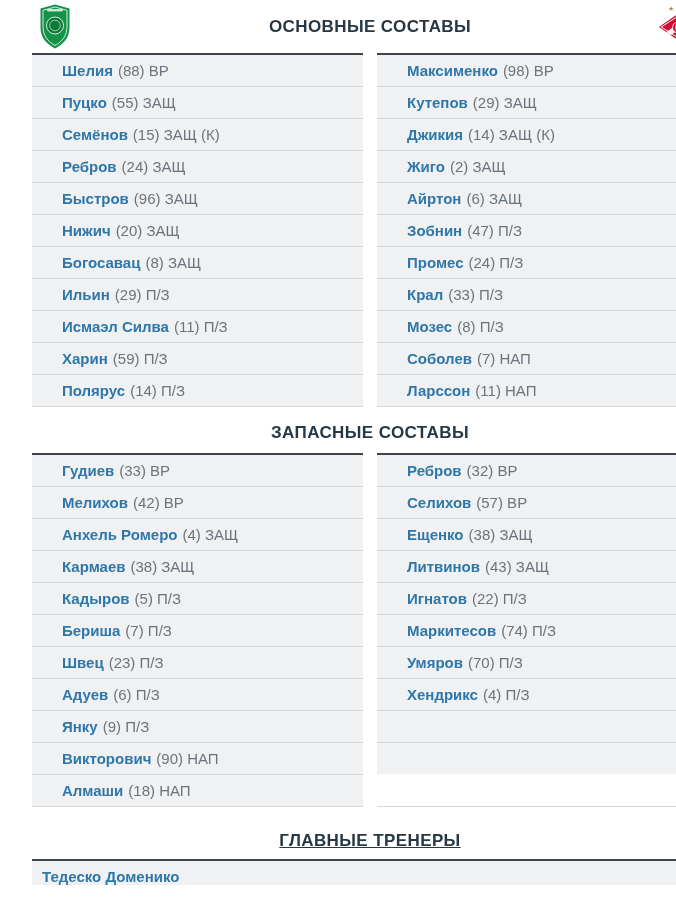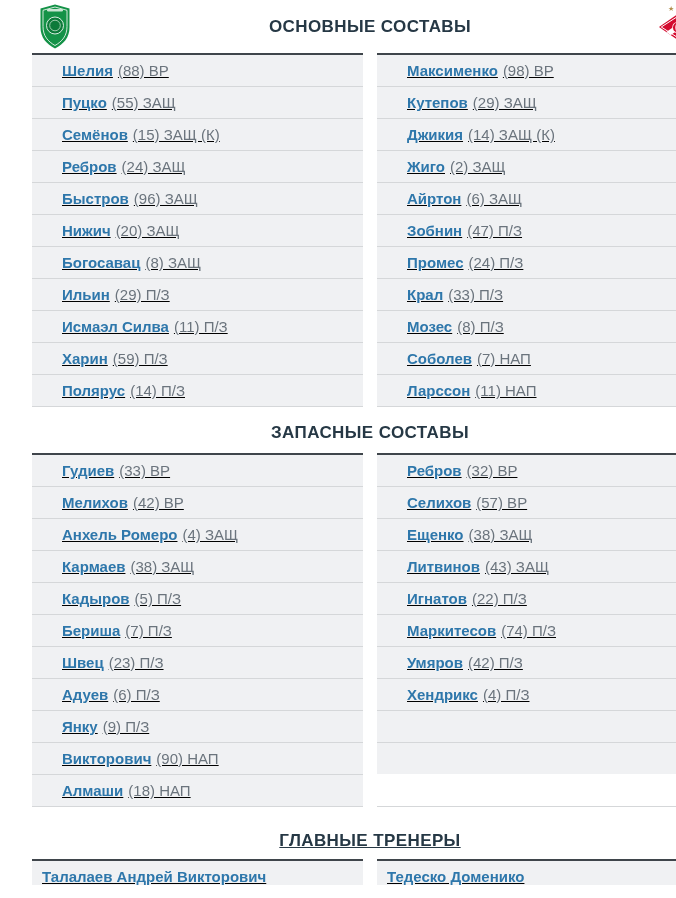--- a/index.html
+++ b/index.html
@@ -15,21 +15,21 @@
   }
   .crest{position:absolute;top:4px;line-height:0;}
   .crest.home{left:8px;}
   .crest.away{right:10px;top:4px;text-align:right;}
   .stars{
     display:block;font-size:7px;letter-spacing:1px;color:var(--stars_gold,#b2904f);
     text-align:right;line-height:9px;margin-right:1px;
   }
   
   .cols{display:flex;gap:14px;}
-  .list{flex:1;border-top:2px solid var(--list_top_border,#3f454b);border-bottom:1px solid var(--row_divider,#d5d7d9);text-decoration:underline;}
+  .list{flex:1;border-top:2px solid var(--list_top_border,#3f454b);border-bottom:1px solid var(--row_divider,#d5d7d9);}
   .row{
     height:31px;display:flex;align-items:center;background:var(--row_bg,#f0f1f3);
     padding-left:30px;font-size:15px;white-space:nowrap;overflow:hidden;
   }
   .row + .row{border-top:1px solid var(--row_divider,#d5d7d9);}
   .pname{color:var(--accent_name,#2e77ab);font-weight:bold;}
   .pmeta{color:var(--meta,#6b747d);margin-left:5px;font-weight:normal;}
   
   h2.section-title{display:block;}
   .subs-title{margin:16px 0 10px;}
@@ -233,42 +233,37 @@
         <div class="row">
           <span class="pname">Игнатов</span>
           <span class="pmeta">(22) П/З</span>
         </div>
         <div class="row">
           <span class="pname">Маркитесов</span>
           <span class="pmeta">(74) П/З</span>
         </div>
         <div class="row">
           <span class="pname">Умяров</span>
-          <span class="pmeta">(42) П/З</span>
+          <span class="pmeta">(70) П/З</span>
         </div>
         <div class="row">
           <span class="pname">Хендрикс</span>
           <span class="pmeta">(4) П/З</span>
         </div>
         <div class="row">
           <span class="pname"></span>
         </div>
         <div class="row">
           <span class="pname"></span>
         </div>
       </div>
   </div>
 
   <h2 class="section-title coaches-title">ГЛАВНЫЕ ТРЕНЕРЫ</h2>
   <div class="cols coaches">
     <div class="list">
         <div class="row">
-          <span class="pname">Талалаев Андрей Викторович</span>
-        </div>
-      </div>
-    <div class="list">
-        <div class="row">
           <span class="pname">Тедеско Доменико</span>
         </div>
       </div>
   </div>
 
 </div>
 
 </body></html>

